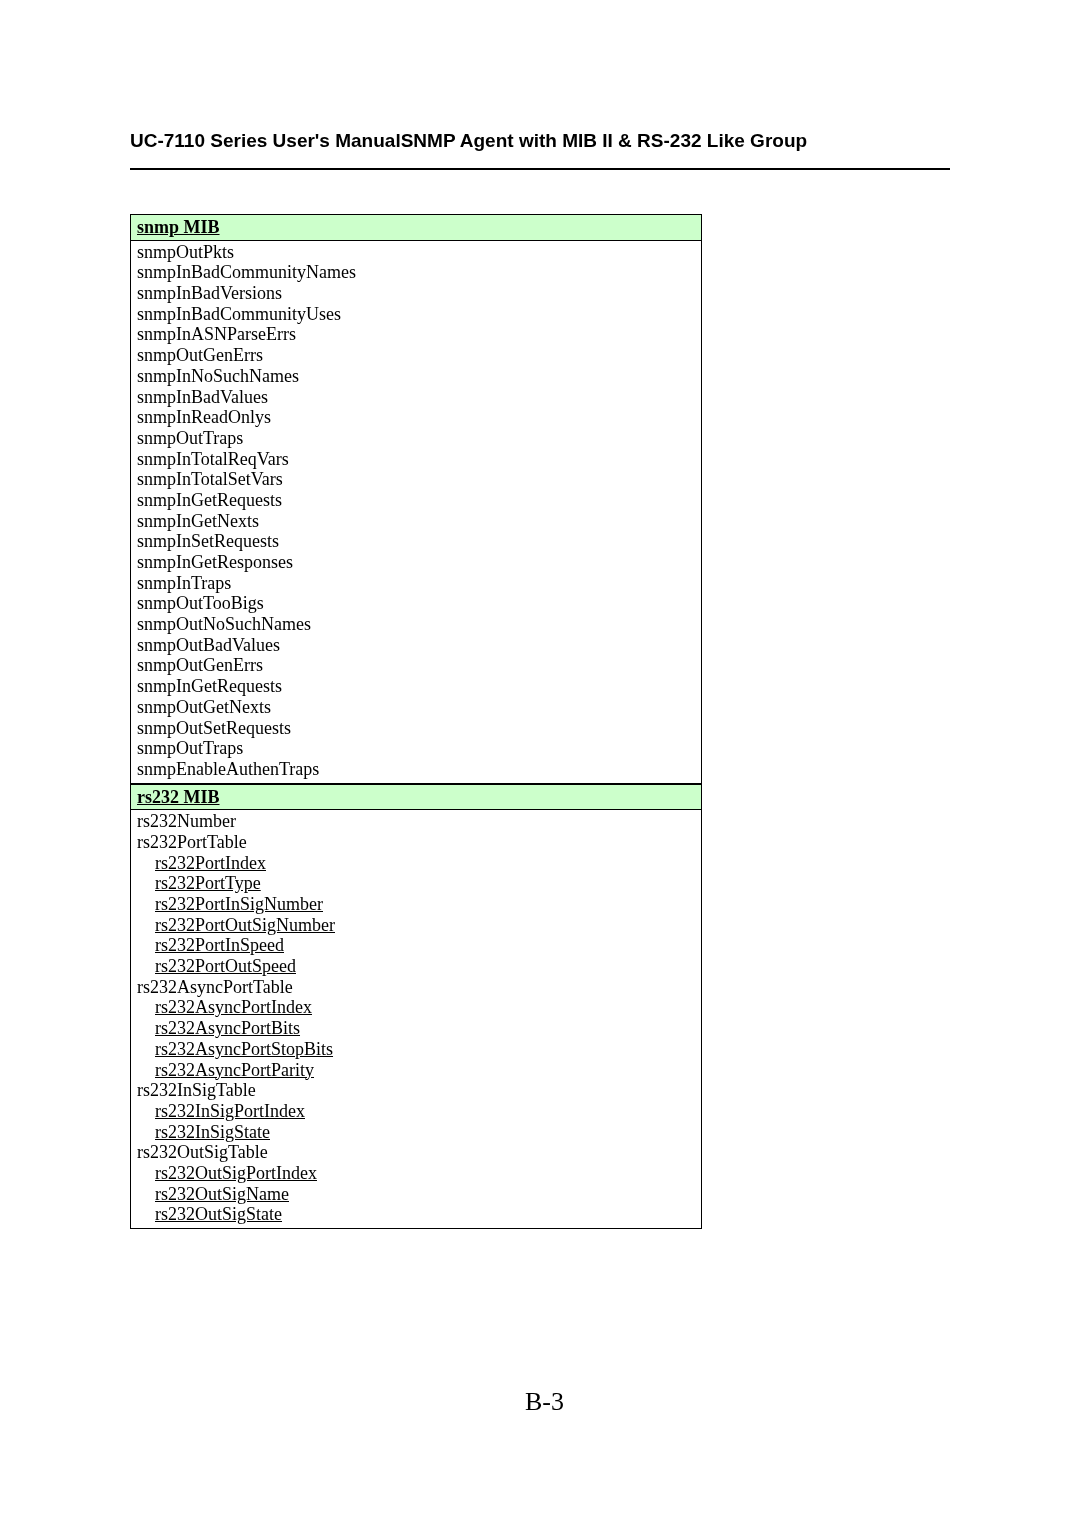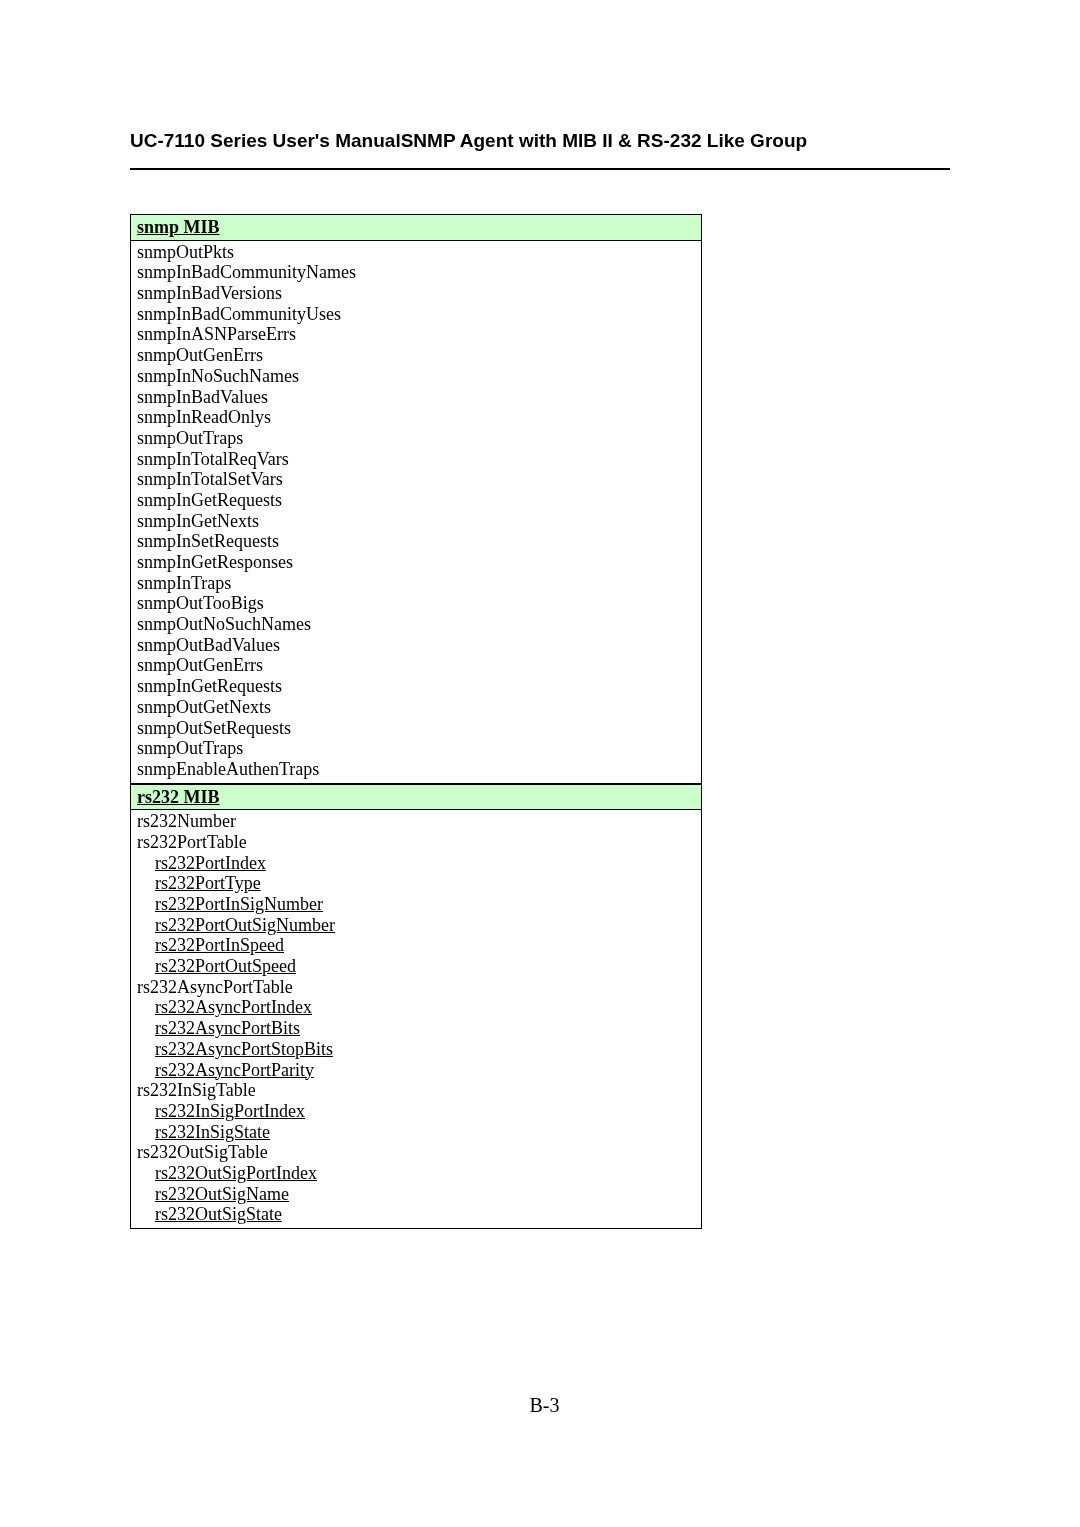--- a/index.html
+++ b/index.html
@@ -56,21 +56,21 @@
     font-size: 18px;
     margin-top: 28px;
     margin-bottom: 14px;
   }
   .page-number {
     position: absolute;
     bottom: 110px;
     left: 9px;
     right: 0;
     text-align: center;
-    font-size: 20px;
+    font-size: 26px;
   }
 </style>
 </head>
 <body>
 
 <div class="page">
 
   <div class="header-row">
     <span>UC-7110 Series User's Manual</span>
     <span>SNMP Agent with MIB II &amp; RS-232 Like Group</span>

